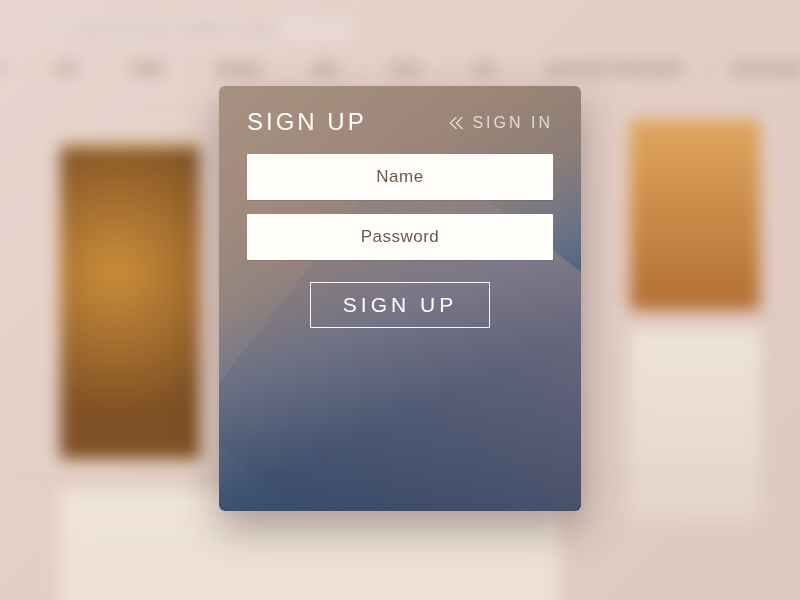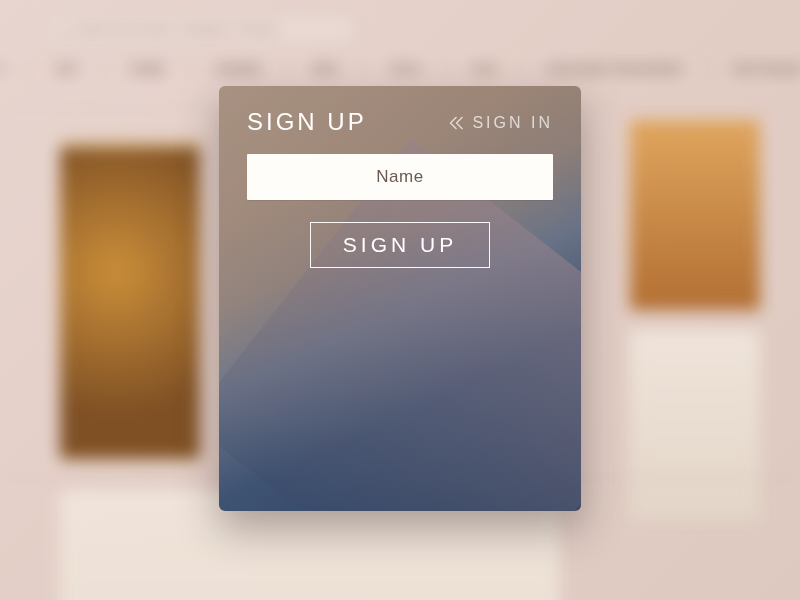--- a/index.html
+++ b/index.html
@@ -188,18 +188,19 @@
         <svg viewBox="0 0 8 14">
             <path d="M7 1 L1 7 L7 13" fill="none" stroke="currentColor" stroke-width="1.4"></path>
           </svg>
       </span>
       <span>SIGN IN</span>
     </div>
   </div>
 
   <div class="fields">
     <input class="field" type="text" placeholder="Name" style="">
+    <input class="field" type="password" placeholder="Password" style="">
   </div>
 
   <div class="submit-row">
     <button class="submit">SIGN UP</button>
   </div>
 </div>
 
 </body></html>

